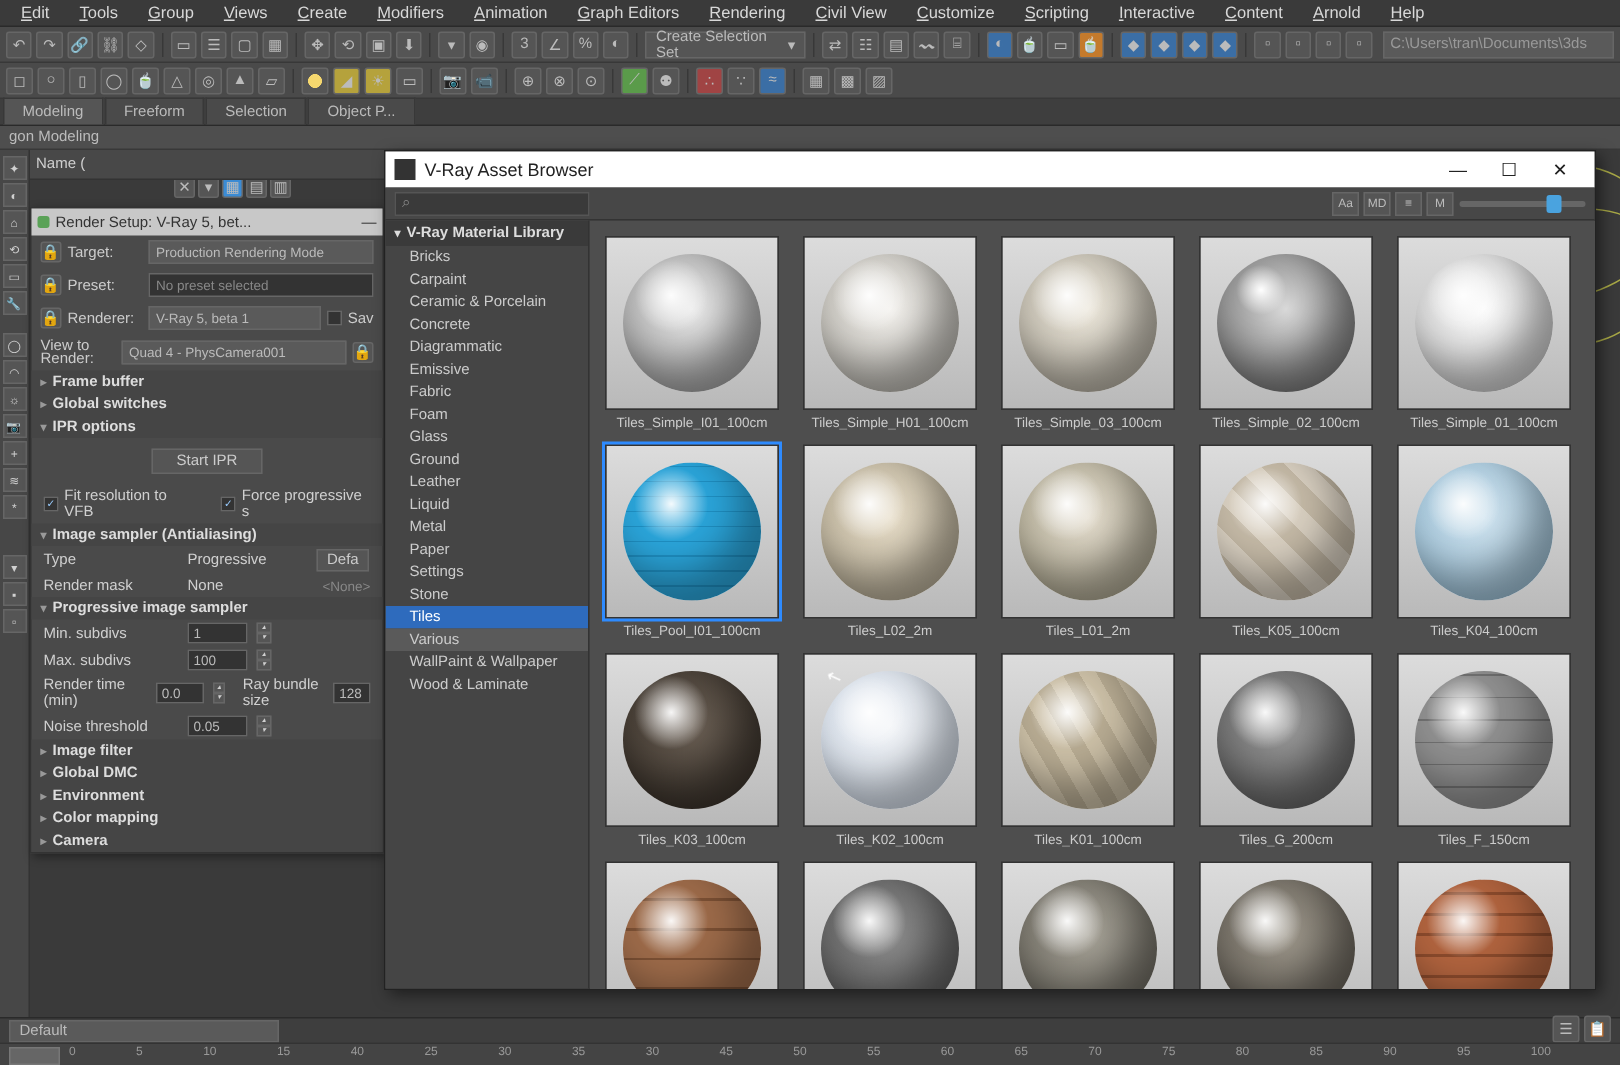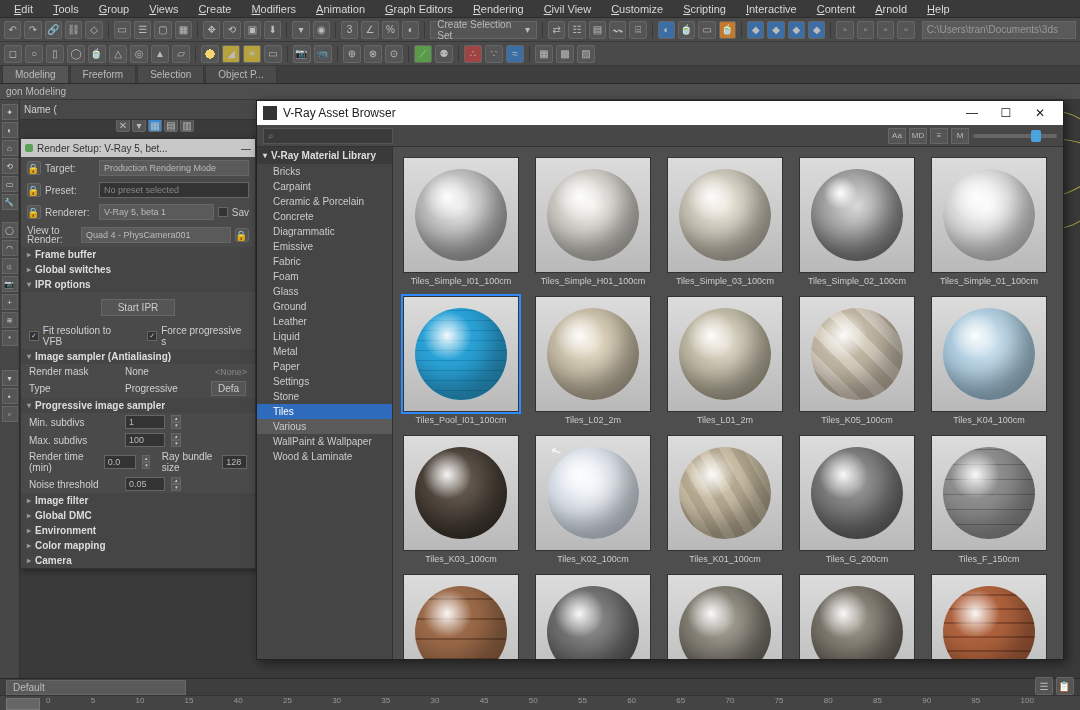--- a/index.html
+++ b/index.html
@@ -306,28 +306,28 @@
       <div class="chk">
           <div class="box">✓</div>
           <span>Force progressive s</span>
         </div>
     </div>
     <div class="rs-sect bold">
         <span class="tri">▾</span>
         <span>Image sampler (Antialiasing)</span>
       </div>
     <div class="sprow">
+      <label>Type</label>
+      <div class="fld" style="flex:0 0 80px">Progressive</div>
+      <button class="rs-btn" style="margin:0;padding:1px 6px">Defa</button>
+    </div>
+    <div class="sprow">
       <label>Render mask</label>
       <div class="fld" style="flex:0 0 60px">None</div>
       <span style="color:#888;font-size:9px;margin-left:auto">&lt;None&gt;</span>
-    </div>
-    <div class="sprow">
-      <label>Type</label>
-      <div class="fld" style="flex:0 0 80px">Progressive</div>
-      <button class="rs-btn" style="margin:0;padding:1px 6px">Defa</button>
     </div>
     <div class="rs-sect bold">
         <span class="tri">▾</span>
         <span>Progressive image sampler</span>
       </div>
     <div class="sprow">
         <label>Min. subdivs</label>
         <div class="spin">1</div>
         <div class="spin-btns">
           <i>▴</i>

